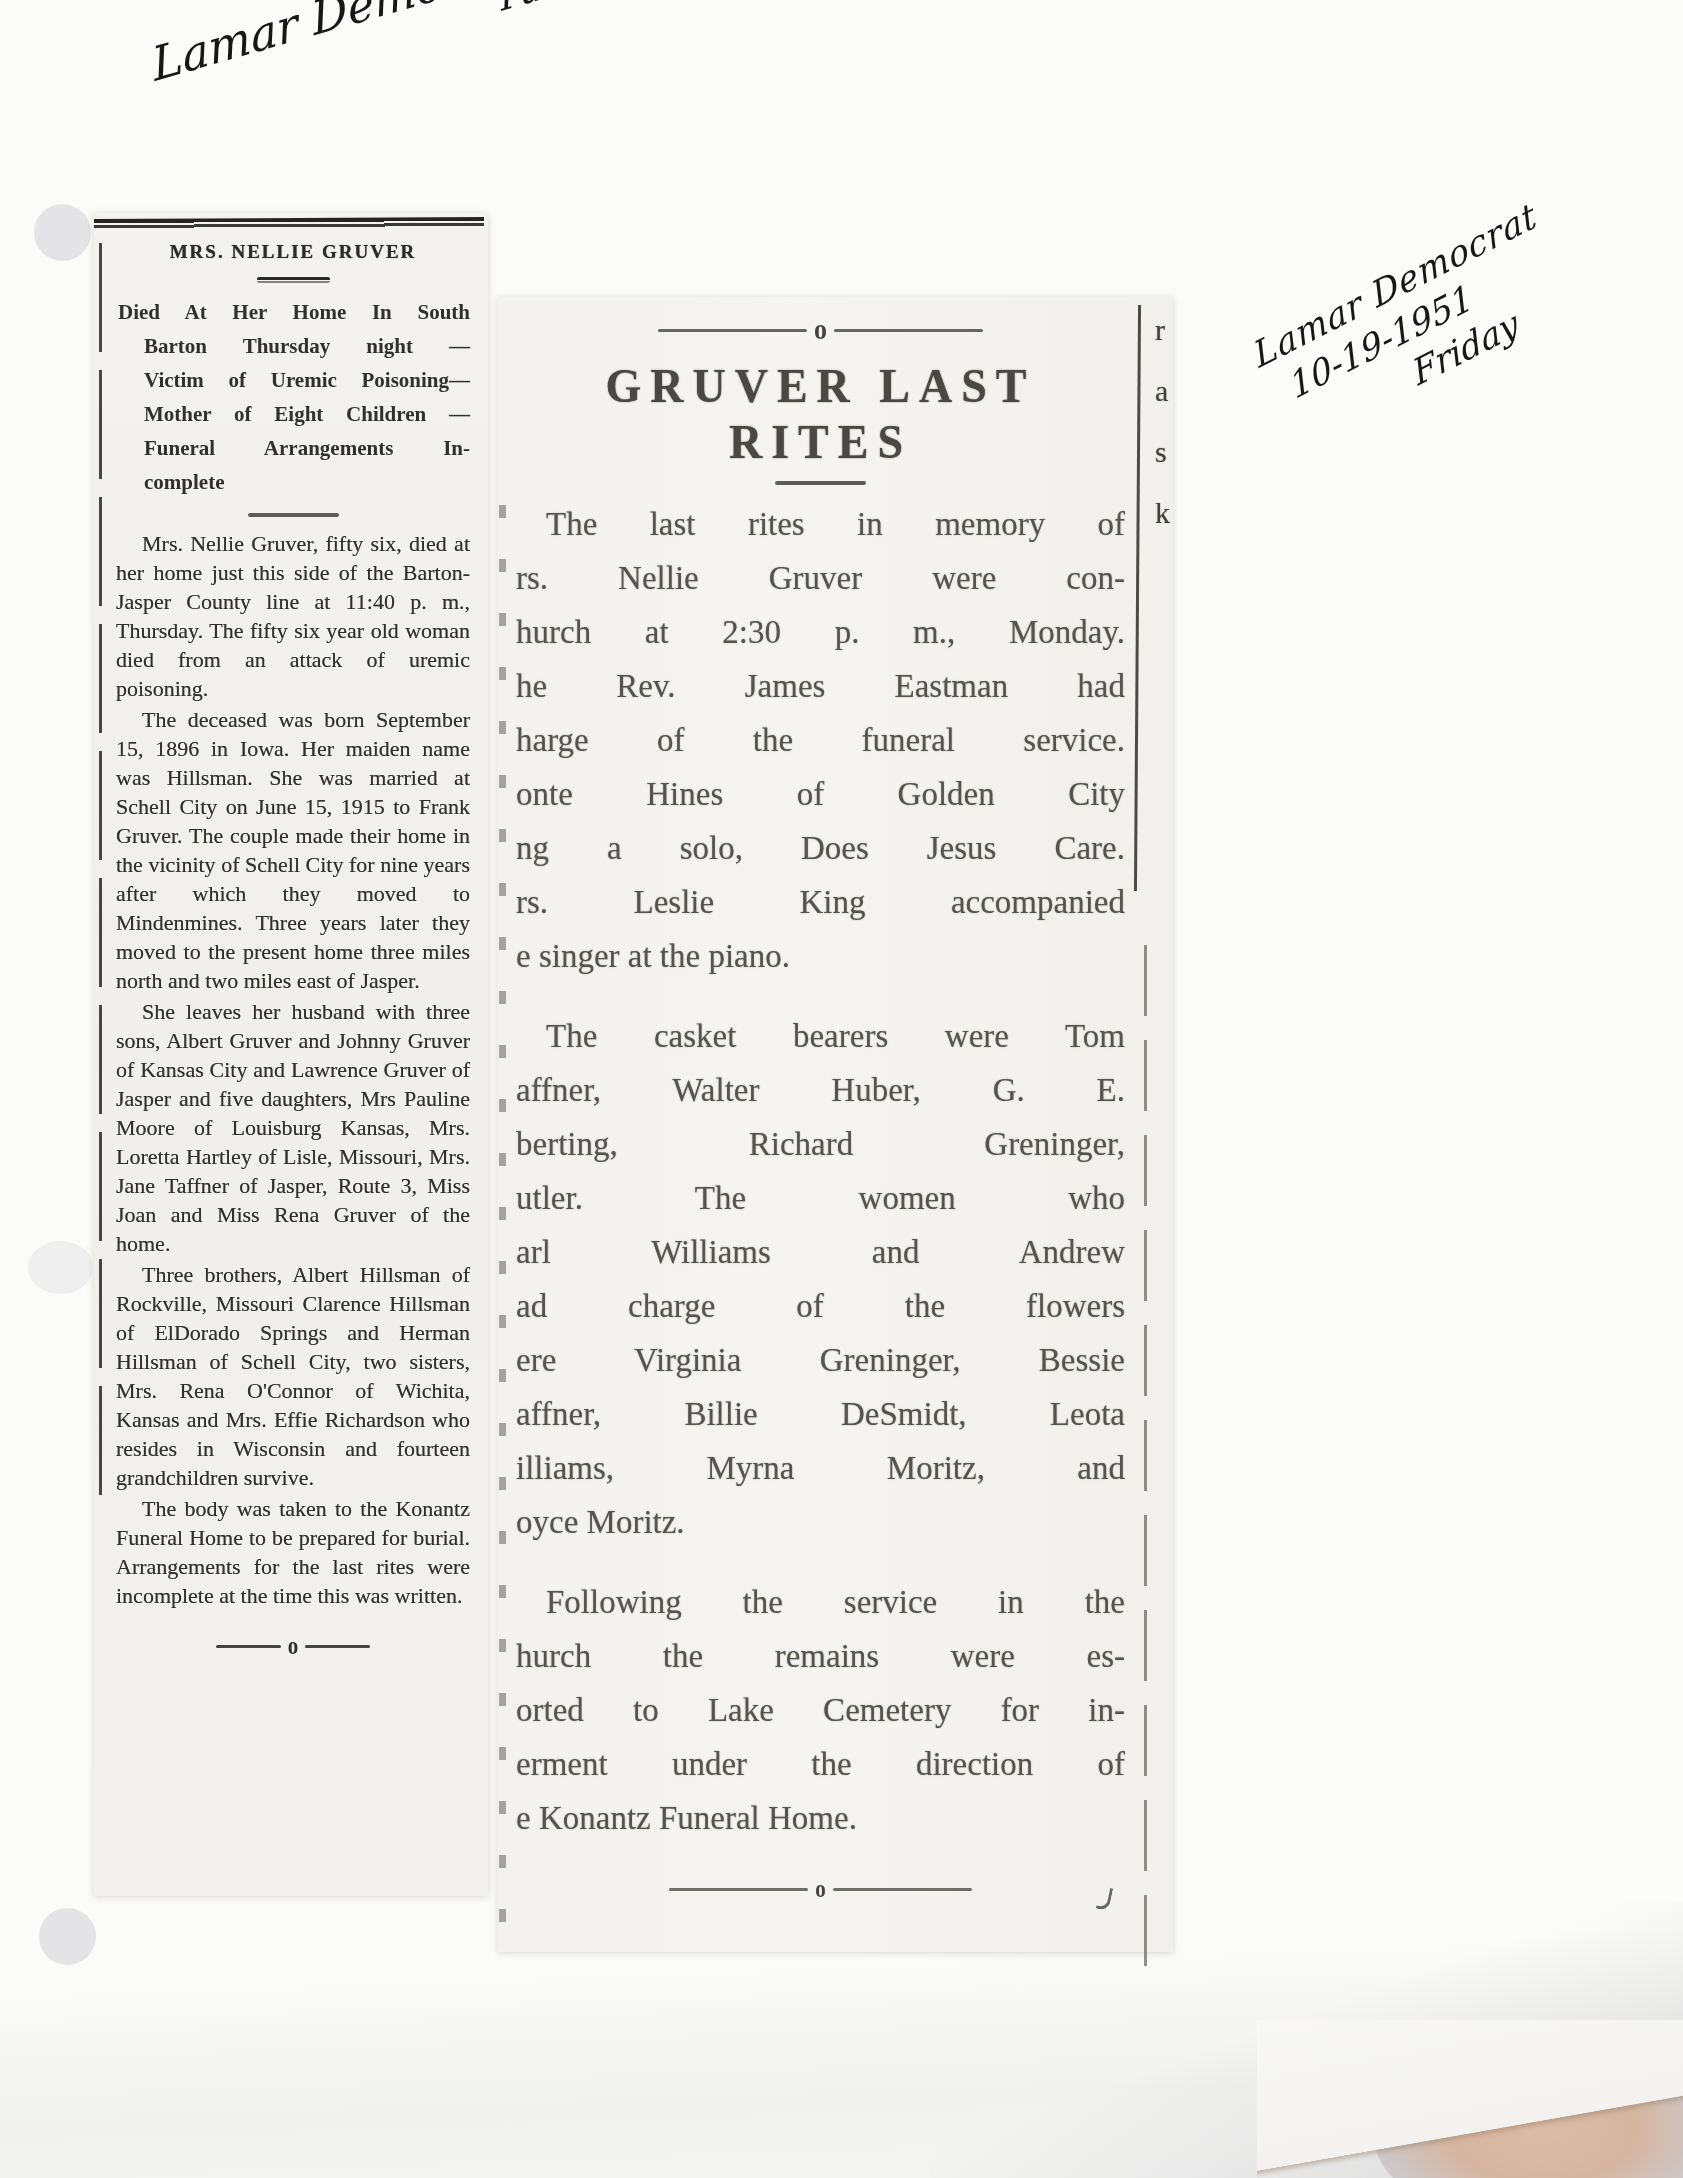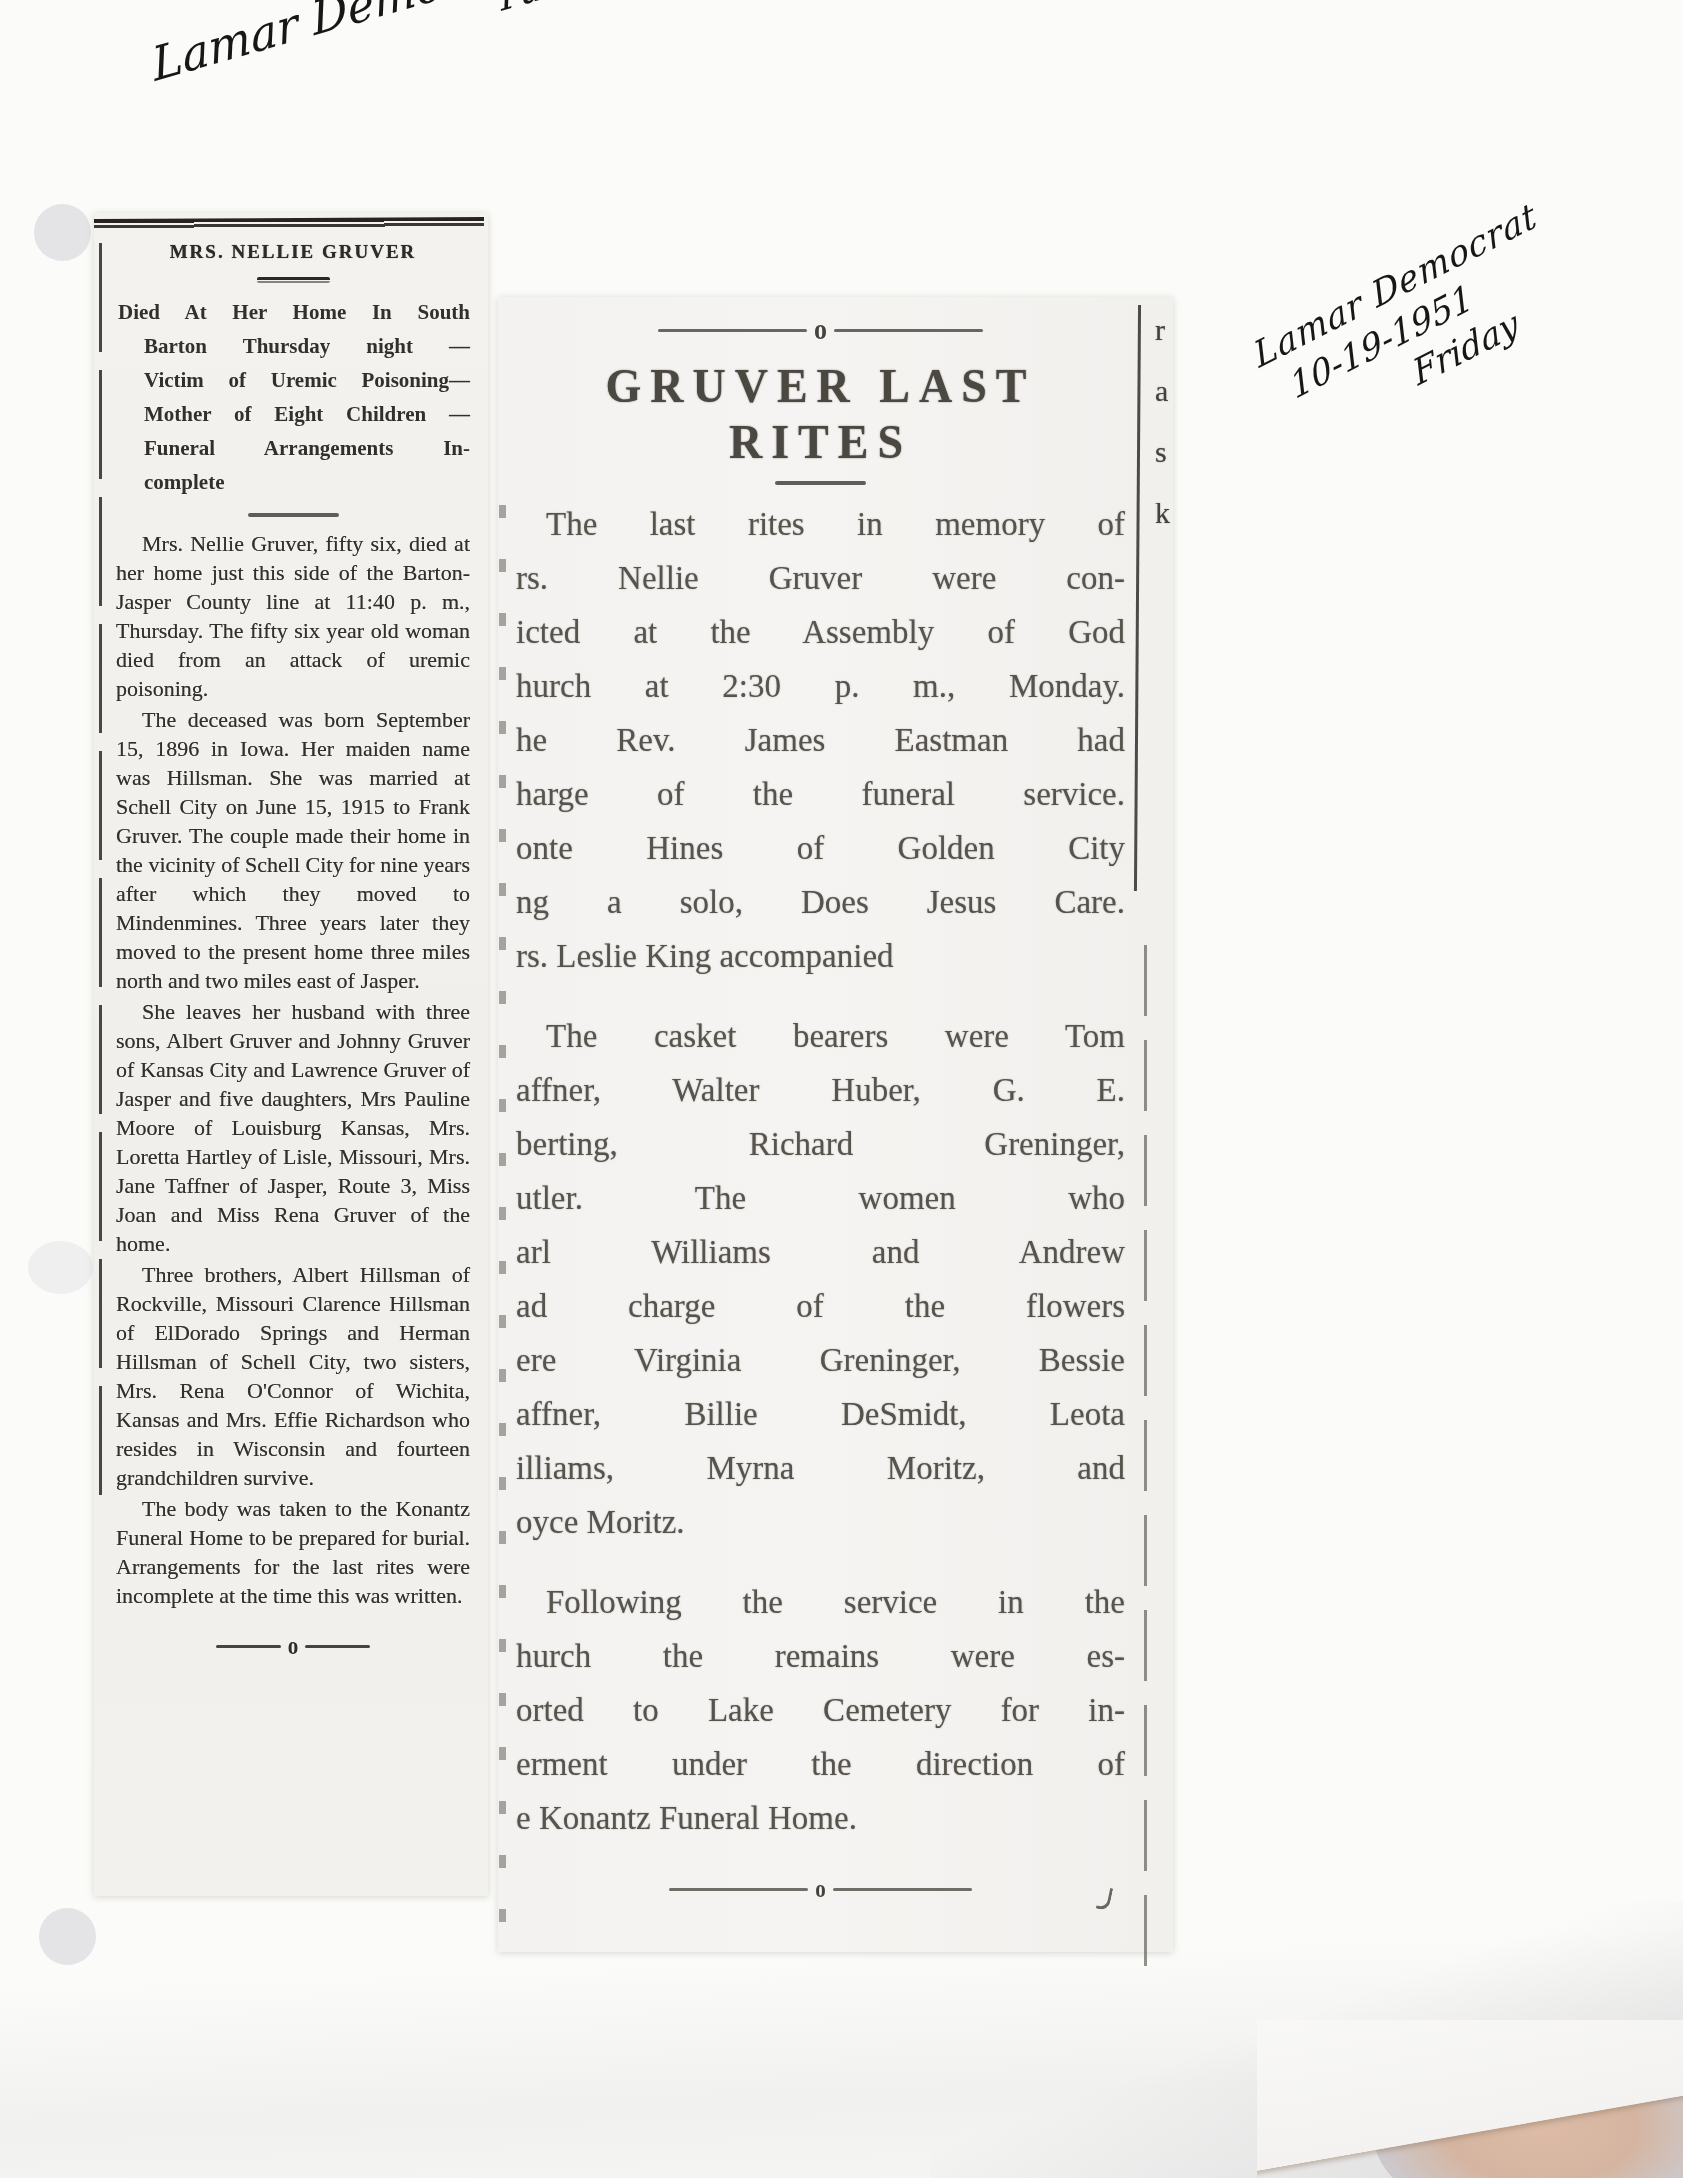--- a/index.html
+++ b/index.html
@@ -254,27 +254,27 @@
     <div class="orn wide">
         <span class="orn-o">o</span>
       </div>
 
     <div class="rc-headline">GRUVER LAST RITES</div>
     <div class="rule-short single"></div>
 
     <div class="rc-par">
         <div>The last rites in memory of</div>
         <div>rs. Nellie Gruver were con-</div>
-        <div>icted at the Assembly of God</div>
         <div>hurch at 2:30 p. m., Monday.</div>
         <div>he Rev. James Eastman had</div>
         <div>harge of the funeral service.</div>
         <div>onte Hines of Golden City</div>
         <div>ng a solo, Does Jesus Care.</div>
         <div>rs. Leslie King accompanied</div>
+        <div>e singer at the piano.</div>
       </div>
     <div class="rc-par">
         <div>The casket bearers were Tom</div>
         <div>affner, Walter Huber, G. E.</div>
         <div>berting, Richard Greninger,</div>
         <div>utler. The women who</div>
         <div>arl Williams and Andrew</div>
         <div>ad charge of the flowers</div>
         <div>ere Virginia Greninger, Bessie</div>
         <div>affner, Billie DeSmidt, Leota</div>

